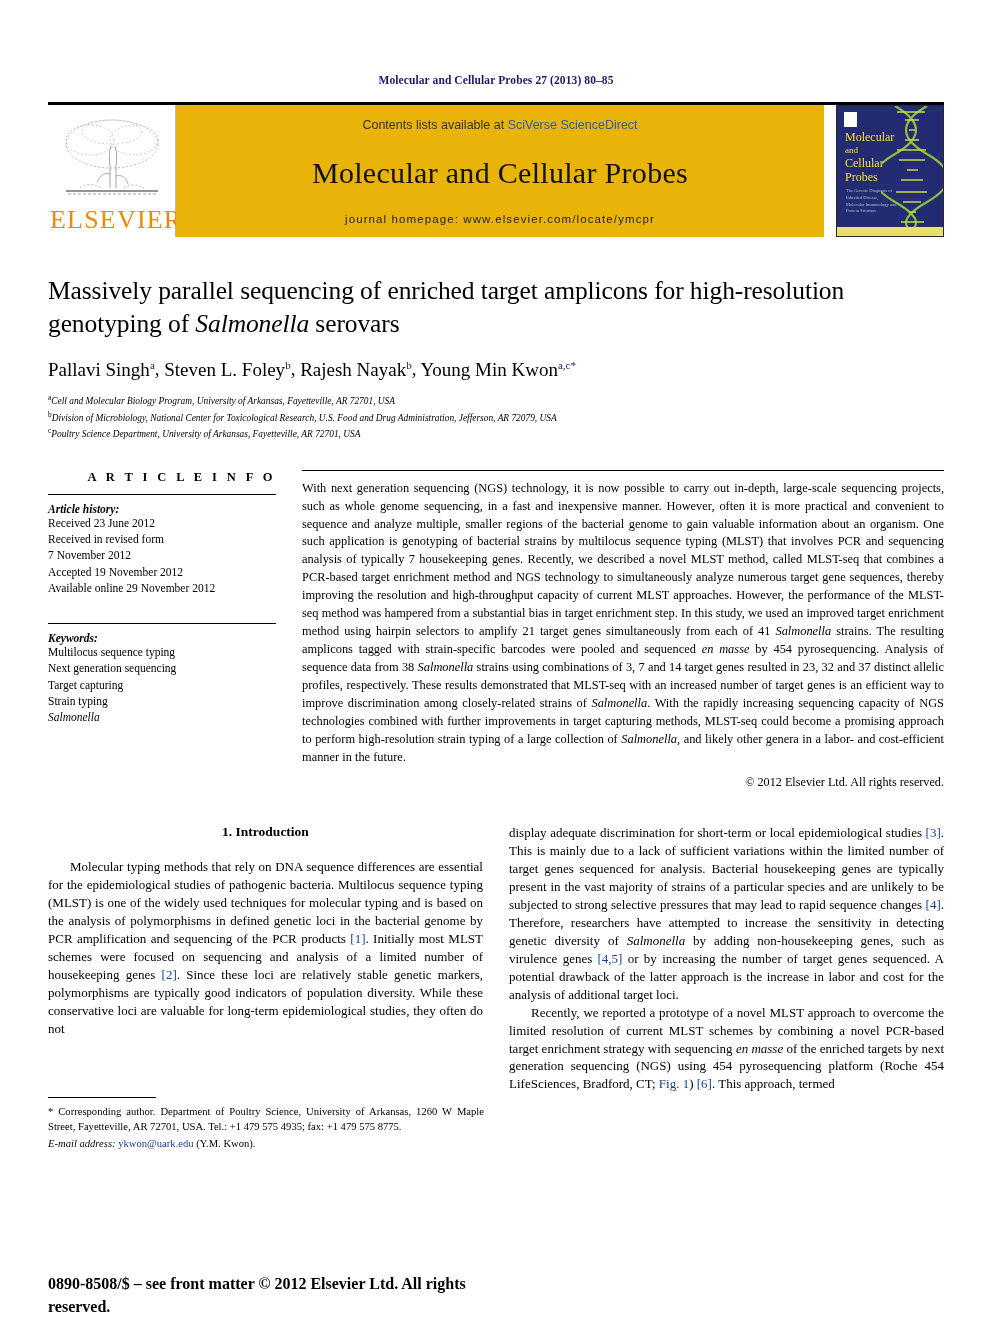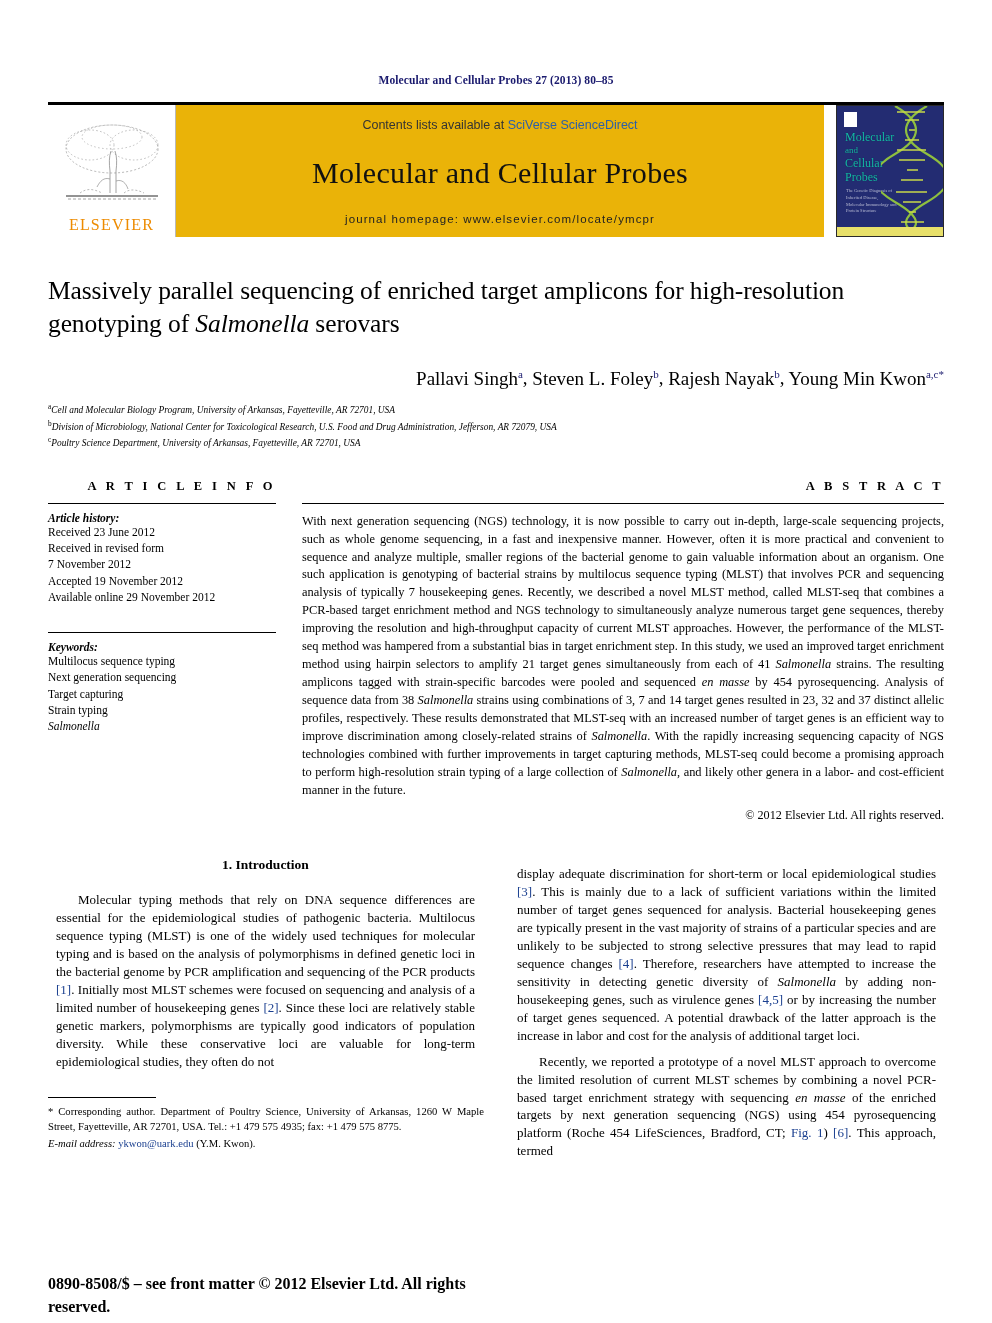--- a/index.html
+++ b/index.html
@@ -49,21 +49,21 @@
     flex-direction: column;
     justify-content: space-between;
     padding: 4px 2px 2px 2px;
     box-sizing: border-box;
     background: #ffffff;
   }
   .tree-wrap { flex: 1; display: flex; align-items: center; justify-content: center; }
   .elsevier-word {
     color: #ED8B00;
     font-family: "Liberation Serif", serif;
-    font-size: 16px;
+    font-size: 26px;
     letter-spacing: 1.2px;
     text-align: center;
     line-height: 1;
     padding-bottom: 2px;
   }
   .journal-band {
     flex: 1;
     background: #eab308;
     display: flex;
     flex-direction: column;
@@ -102,21 +102,21 @@
   }
   .cover-elsevier-mark {
     position: absolute;
     top: 6px; left: 7px;
     width: 13px; height: 15px;
     background: #ffffff;
   }
   .cover-title {
     position: absolute;
     top: 24px; left: 8px;
-    color: #14b8a6;
+    color: #fde047;
     font-family: "Liberation Serif", serif;
     font-size: 12px;
     line-height: 1.22;
     text-shadow: 0 0 1px rgba(0,0,0,.4);
   }
   .cover-title .sm { font-size: 9px; }
   .cover-sub {
     position: absolute;
     top: 82px; left: 9px;
     width: 52px;
@@ -136,24 +136,23 @@
   .title-block { margin: 38px 48px 0 48px; }
   h1.article-title {
     font-size: 25.5px;
     font-weight: normal;
     line-height: 1.28;
     margin: 0;
     letter-spacing: -0.1px;
   }
   h1.article-title i { font-style: italic; }
   .authors {
-    margin-top: 26px;
+    margin-top: 17px;
     font-size: 19px;
     line-height: 1.3;
-    text-align: right;
   }
   .authors sup { color: #1a1a6e; font-size: 11px; }
   .authors .star { color: #1a1a6e; }
   .affiliations {
     margin-top: 10px;
     font-size: 9.4px;
     font-style: italic;
     line-height: 1.52;
   }
   .affiliations sup { font-style: normal; font-size: 7.3px; }
@@ -212,21 +211,21 @@
     font-family: "Liberation Serif", serif;
     font-size: 13.5px;
     font-weight: bold;
     margin: 0 0 18px 0;
     text-align: center;
   }
   p.body-para {
     font-size: 13px;
     line-height: 1.38;
     text-align: justify;
-    margin: 8px;
+    margin: 0;
     text-indent: 22px;
     hyphens: none;
     font-family: Liberation Serif, serif;
   }
   p.body-para.cont { text-indent: 0; }
   p.body-para i { font-style: italic; }
   .ref { color: #1a3f8f; }
 
   
   .footnote-area {
@@ -361,21 +360,20 @@
         <div class="info-sub" style="margin-top:0">Keywords:</div>
         <div class="kw-item">Multilocus sequence typing</div>
         <div class="kw-item">Next generation sequencing</div>
         <div class="kw-item">Target capturing</div>
         <div class="kw-item">Strain typing</div>
         <div class="kw-item ital">Salmonella</div>
       </div>
     </div>
 
     <div class="col-abstract">
-      <div class="section-head">A B S T R A C T</div>
       <div class="rule"></div>
       <div class="abstract-body"><span>With next generation sequencing (NGS) technology, it is now possible to carry out in-depth, large-scale sequencing projects, such as whole genome sequencing, in a fast and inexpensive manner. However, often it is more practical and convenient to sequence and analyze multiple, smaller regions of the bacterial genome to gain valuable information about an organism. One such application is genotyping of bacterial strains by multilocus sequence typing (MLST) that involves PCR and sequencing analysis of typically 7 housekeeping genes. Recently, we described a novel MLST method, called MLST-seq that combines a PCR-based target enrichment method and NGS technology to simultaneously analyze numerous target gene sequences, thereby improving the resolution and high-throughput capacity of current MLST approaches. However, the performance of the MLST-seq method was hampered from a substantial bias in target enrichment step. In this study, we used an improved target enrichment method using hairpin selectors to amplify 21 target genes simultaneously from each of 41 </span><i>Salmonella</i><span> strains. The resulting amplicons tagged with strain-specific barcodes were pooled and sequenced </span><i>en masse</i><span> by 454 pyrosequencing. Analysis of sequence data from 38 </span><i>Salmonella</i><span> strains using combinations of 3, 7 and 14 target genes resulted in 23, 32 and 37 distinct allelic profiles, respectively. These results demonstrated that MLST-seq with an increased number of target genes is an efficient way to improve discrimination among closely-related strains of </span><i>Salmonella</i><span>. With the rapidly increasing sequencing capacity of NGS technologies combined with further improvements in target capturing methods, MLST-seq could become a promising approach to perform high-resolution strain typing of a large collection of </span><i>Salmonella</i><span>, and likely other genera in a labor- and cost-efficient manner in the future.</span></div>
       <div class="copyright">© 2012 Elsevier Ltd. All rights reserved.</div>
     </div>
   </div>
 
   <div class="body-cols">
     <div class="body-col">
       <h2 class="sec-title">1. Introduction</h2>
       <p class="body-para"><span>Molecular typing methods that rely on DNA sequence differences are essential for the epidemiological studies of pathogenic bacteria. Multilocus sequence typing (MLST) is one of the widely used techniques for molecular typing and is based on the analysis of polymorphisms in defined genetic loci in the bacterial genome by PCR amplification and sequencing of the PCR products </span><span class="ref">[1]</span><span>. Initially most MLST schemes were focused on sequencing and analysis of a limited number of housekeeping genes </span><span class="ref">[2]</span><span>. Since these loci are relatively stable genetic markers, polymorphisms are typically good indicators of population diversity. While these conservative loci are valuable for long-term epidemiological studies, they often do not</span></p>

